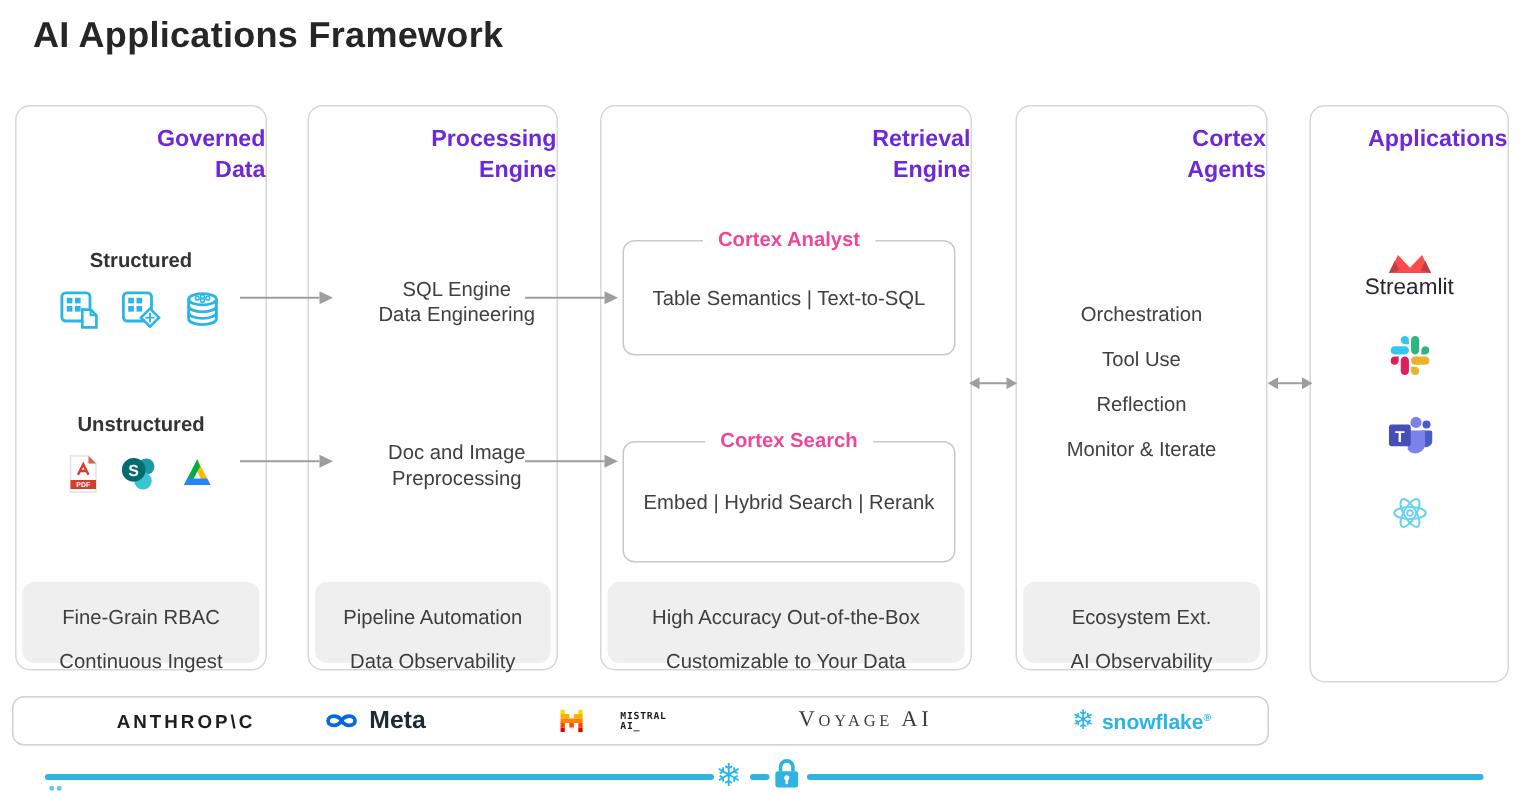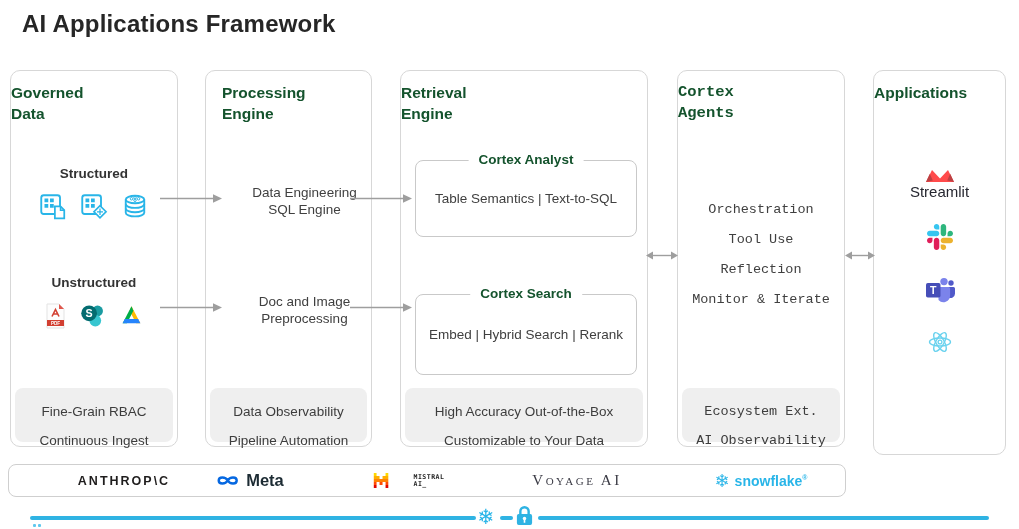--- a/index.html
+++ b/index.html
@@ -1,34 +1,34 @@
 <!DOCTYPE html>
 <html><head>
 <meta charset="utf-8">
 <style>
   html,body{margin:0;padding:0;background:#fff;}
   .stage{position:relative;width:1019px;height:529px;background:#fff;overflow:hidden;
          font-family:"Liberation Sans","DejaVu Sans",sans-serif;}
   .title{position:absolute;left:22px;top:10px;font-size:24px;font-weight:700;color:#262626;letter-spacing:.2px;}
 
   .col{position:absolute;top:70px;height:377px;background:#fff;border:1px solid #d7d7d7;border-radius:10px;box-sizing:border-box;}
-  .col-header{margin-top:11px;text-align:left;font-size:15.5px;font-weight:700;color:#14532d;line-height:21px;}
+  .col-header{margin-top:11px;text-align:right;font-size:15.5px;font-weight:700;color:#6d28d9;line-height:21px;}
 
   .center-label{position:absolute;width:100%;text-align:center;font-weight:700;font-size:13.5px;color:#333;}
   .icon-row{position:absolute;width:100%;display:flex;justify-content:center;align-items:center;gap:11px;}
   .flow-text{position:absolute;width:100%;text-align:center;font-size:13.5px;color:#404040;line-height:17px;}
   .agent-item{position:absolute;width:100%;text-align:center;font-size:13.5px;color:#404040;}
 
   .gray-footer{position:absolute;left:4px;right:4px;bottom:4px;height:54px;background:#efefef;border-radius:8px;
                text-align:center;font-size:13.5px;color:#3d3d3d;padding-top:9px;box-sizing:border-box;}
   .gray-footer div{line-height:29px;}
 
   .inner-box{position:absolute;left:14px;width:220px;border:1px solid #c9c9c9;border-radius:8px;background:#fff;}
   .inner-title{position:absolute;top:-9px;left:50%;transform:translateX(-50%);background:#fff;padding:0 10px;
-               font-weight:700;font-size:13.5px;color:#14532d;white-space:nowrap;}
+               font-weight:700;font-size:13.5px;color:#ec4899;white-space:nowrap;}
   .inner-content{position:absolute;width:100%;text-align:center;font-size:13.5px;color:#404040;}
 
   .arrow{position:absolute;z-index:5;}
 
   .app-icon{position:absolute;left:0;width:100%;display:flex;justify-content:center;}
   .app-label{position:absolute;width:100%;text-align:center;font-size:15px;color:#262730;}
 
   .logo-bar{position:absolute;left:8px;top:464px;width:838px;height:33px;border:1px solid #cfcfcf;border-radius:8px;background:#fff;box-sizing:border-box;}
   .logo{position:absolute;top:0;height:31px;display:flex;align-items:center;gap:5px;transform:translateX(-50%);}
   .logo-anthropic{font-size:12.5px;font-weight:700;letter-spacing:2px;color:#1f1d1d;}
@@ -110,30 +110,30 @@
       <div>Continuous Ingest</div>
     </div>
   </div>
 
   <div class="col" style="left:205px;width:167px;padding-left:16px;">
     <div class="col-header">
       <div>Processing</div>
       <div>Engine</div>
     </div>
     <div class="flow-text" style="top:113px;">
+      <div>SQL Engine</div>
       <div>Data Engineering</div>
-      <div>SQL Engine</div>
     </div>
     <div class="flow-text" style="top:222px;">
       <div>Doc and Image</div>
       <div>Preprocessing</div>
     </div>
     <div class="gray-footer">
+      <div>Pipeline Automation</div>
       <div>Data Observability</div>
-      <div>Pipeline Automation</div>
     </div>
   </div>
 
   <div class="col" style="left:400px;width:248px;">
     <div class="col-header">
       <div>Retrieval</div>
       <div>Engine</div>
     </div>
     <div class="inner-box" style="top:89px;height:75px;">
       <div class="inner-title">Cortex Analyst</div>
@@ -142,21 +142,21 @@
     <div class="inner-box" style="top:194px;height:79px;margin-top:29px;">
       <div class="inner-title">Cortex Search</div>
       <div class="inner-content" style="top:32px;">Embed | Hybrid Search | Rerank</div>
     </div>
     <div class="gray-footer">
       <div>High Accuracy Out-of-the-Box</div>
       <div>Customizable to Your Data</div>
     </div>
   </div>
 
-  <div class="col" style="left:677px;width:168px;font-family:Liberation Mono, monospace;">
+  <div class="col" style="left:677px;width:168px;">
     <div class="col-header">
       <div>Cortex</div>
       <div>Agents</div>
     </div>
     <div class="agent-item" style="top:131px;">Orchestration</div>
     <div class="agent-item" style="top:161px;">Tool Use</div>
     <div class="agent-item" style="top:191px;">Reflection</div>
     <div class="agent-item" style="top:221px;">Monitor &amp; Iterate</div>
     <div class="gray-footer">
       <div>Ecosystem Ext.</div>

